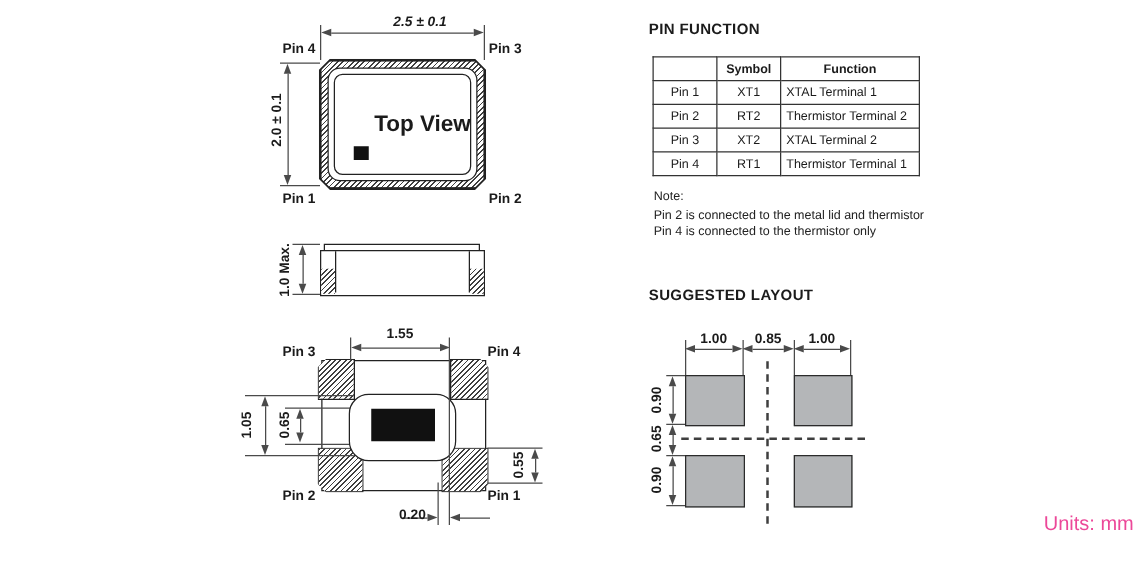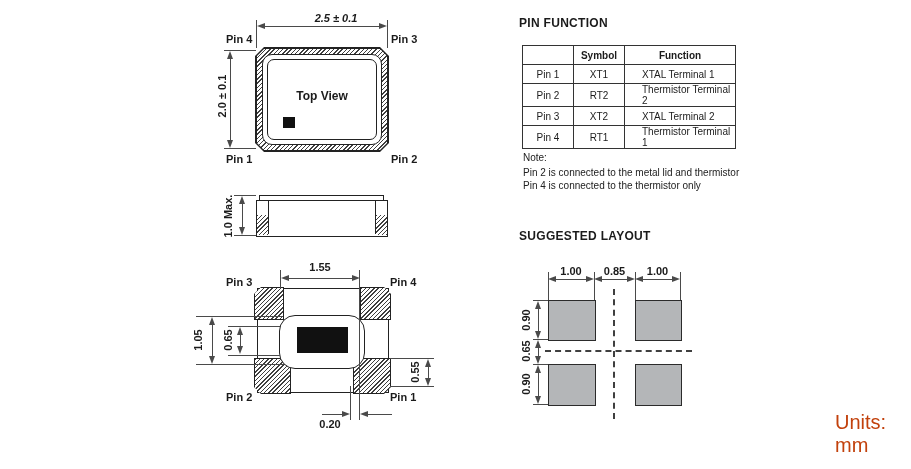--- a/index.html
+++ b/index.html
@@ -17,41 +17,41 @@
   .aU{border-width:0 3px 8px 3px;border-bottom-color:#4a4a4a;}
   .aD{border-width:8px 3px 0 3px;border-top-color:#4a4a4a;}
   .lbl{position:absolute;font-weight:bold;font-size:11px;white-space:nowrap;color:#1b1b1b;}
   .lblc{text-align:center;}
   .rot{transform:rotate(-90deg);}
   .title{position:absolute;font-weight:bold;font-size:12px;letter-spacing:.3px;}
   .pintbl{position:absolute;left:522px;top:45px;border-collapse:collapse;font-size:10px;color:#1b1b1b;}
   .pintbl th,.pintbl td{border:1px solid #333;height:18px;padding:0 4px;background:#fff;}
   .pintbl th{font-weight:bold;text-align:center;}
   .pintbl td{text-align:center;}
-  .pintbl td.fn{text-align:left;padding-left:17px;}
+  .pintbl td.fn{text-align:left;padding-left:4px;}
   .note{position:absolute;font-size:10px;color:#222;white-space:nowrap;}
   .padgray{position:absolute;background:#b4b6b8;border:1px solid #2b2b2b;}
   .dashv{position:absolute;width:0;border-left:2px dashed #3f3f3f;}
   .dashh{position:absolute;height:0;border-top:2px dashed #3f3f3f;}
-  .units{position:absolute;font-size:20px;color:#c2410c;}
+  .units{position:absolute;font-size:16px;color:#ec4899;}
 </style>
 </head>
 <body>
 
 <div id="canvas">
 
   <div>
 
     <div class="box" style="left:255px;top:47px;width:134px;height:105px;background:#222;
                 clip-path:polygon(9px 0,calc(100% - 9px) 0,100% 9px,100% calc(100% - 9px),calc(100% - 9px) 100%,9px 100%,0 calc(100% - 9px),0 9px);"></div>
     <div class="box hatch" style="left:257px;top:49px;width:130px;height:101px;
                 clip-path:polygon(7px 0,calc(100% - 7px) 0,100% 7px,100% calc(100% - 7px),calc(100% - 7px) 100%,7px 100%,0 calc(100% - 7px),0 7px);">
       <div class="box" style="left:5px;top:5px;right:5px;bottom:5px;border:1px solid #222;border-radius:10px;background:#fff;"></div>
       <div class="box" style="left:10px;top:10px;right:10px;bottom:10px;border:1px solid #222;border-radius:7px;background:#fff;"></div>
-      <div class="lbl lblc" style="left:0;top:40px;width:100%;font-size:12px;">Top View</div>
+      <div class="lbl lblc" style="left:16px;top:40px;width:100%;font-size:18px;">Top View</div>
       <div class="box" style="left:26px;top:68px;width:12px;height:11px;background:#111;"></div>
     </div>
 
     <div>
       <div class="v" style="left:256px;top:20px;height:28px;"></div>
       <div class="v" style="left:387px;top:20px;height:28px;"></div>
       <div class="aL" style="left:257px;top:23px;"></div>
       <div class="h" style="left:265px;top:26px;width:114px;"></div>
       <div class="aR" style="left:379px;top:23px;"></div>
       <div class="lbl lblc" style="left:286px;top:12px;width:100px;font-style:italic;">2.5 ± 0.1</div>
@@ -140,21 +140,21 @@
       <div class="lbl lblc rot" style="left:390px;top:366px;width:50px;">0.55</div>
     </div>
 
     <div>
       <div class="v" style="left:350px;top:386px;height:34px;"></div>
       <div class="v" style="left:359px;top:270px;height:150px;"></div>
       <div class="h" style="left:322px;top:414px;width:20px;"></div>
       <div class="aR" style="left:342px;top:411px;"></div>
       <div class="aL" style="left:360px;top:411px;"></div>
       <div class="h" style="left:368px;top:414px;width:24px;"></div>
-      <div class="lbl lblc" style="left:310px;top:418px;width:40px;">0.20</div>
+      <div class="lbl lblc" style="left:310px;top:406px;width:40px;">0.20</div>
     </div>
 
     <div class="lbl" style="left:226px;top:276px;">Pin 3</div>
     <div class="lbl" style="left:390px;top:276px;">Pin 4</div>
     <div class="lbl" style="left:226px;top:391px;">Pin 2</div>
     <div class="lbl" style="left:390px;top:391px;">Pin 1</div>
   </div>
 
   <div class="title" style="left:519px;top:16px;">PIN FUNCTION</div>
   <table class="pintbl">

